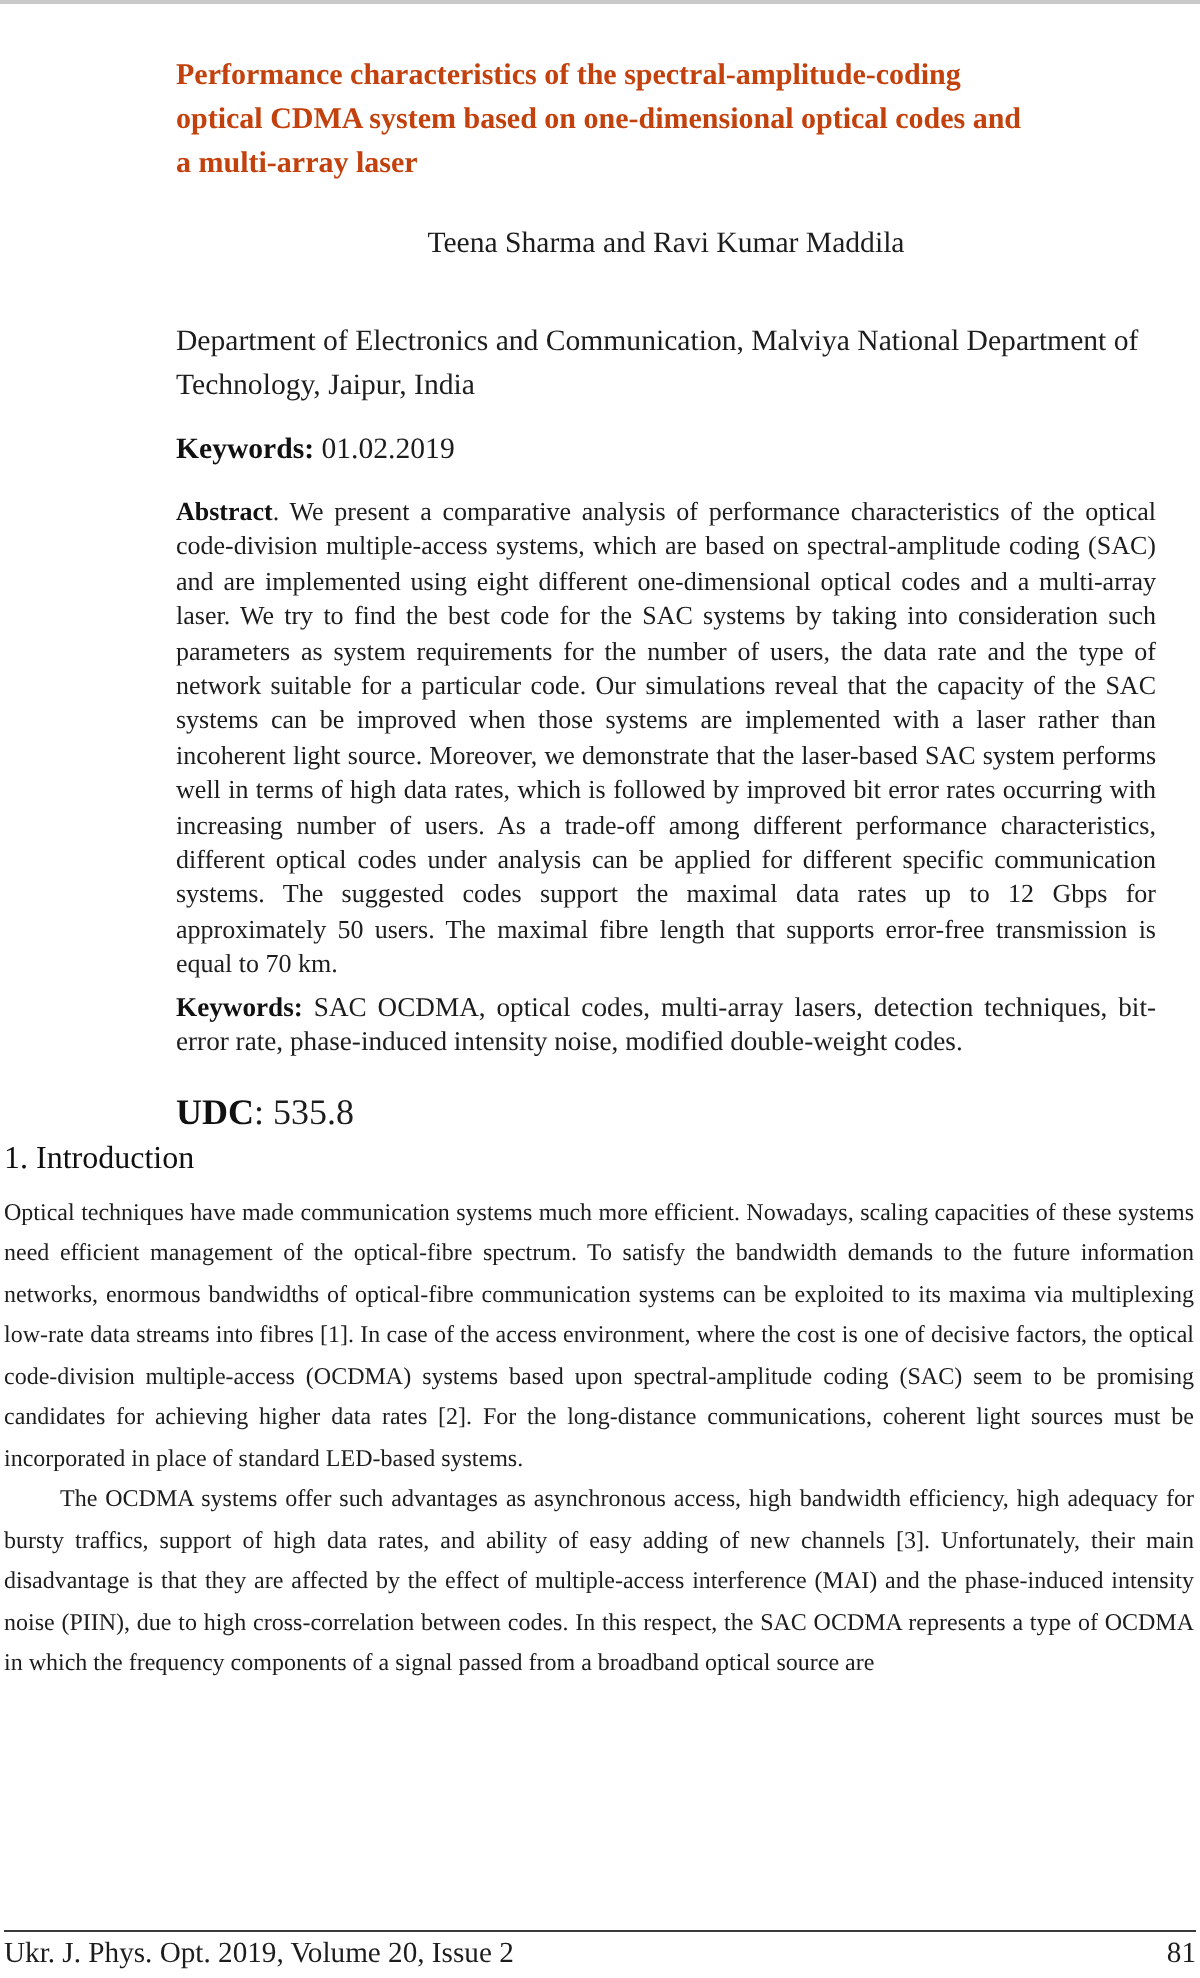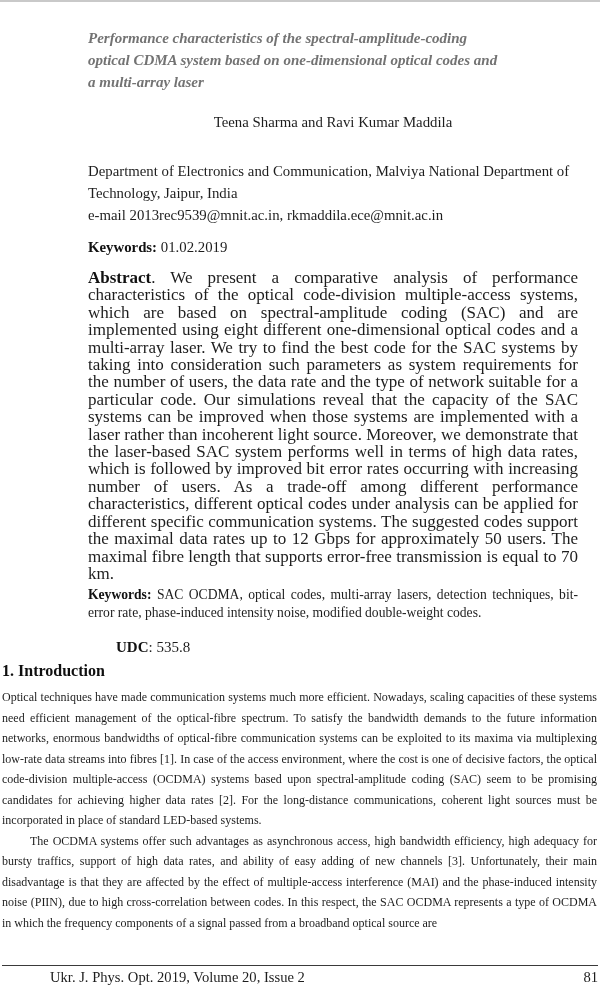--- a/index.html
+++ b/index.html
@@ -25,66 +25,64 @@
   
   .front {
     margin: 27px 20px 0 88px;
     width: 490px;
   }
   .title-line {
     font-weight: 700;
     font-size: 15px;
     line-height: 22px;
     white-space: nowrap;
-    color: #737373;
-    font-style: italic;
+    color: #c2410c;
   }
   .authors {
     margin-top: 21px;
     font-size: 14.8px;
     line-height: 17px;
     text-align: center;
   }
   .affiliation {
     margin-top: 29px;
     font-size: 14.8px;
     line-height: 22px;
   }
   .received {
     margin-top: 13px;
     font-size: 14.8px;
     line-height: 17px;
   }
   .abstract {
     margin-top: 13px;
-    font-size: 17px;
+    font-size: 13px;
     line-height: 17.4px;
     text-align: justify;
   }
   .keywords {
     margin-top: 4px;
     font-size: 13.6px;
     line-height: 17.5px;
     text-align: justify;
   }
   .udc {
     margin-top: 18px;
-    font-size: 15px;
+    font-size: 18px;
     line-height: 17px;
-    margin-left: 28px;
   }
   b, strong { font-weight: 700; color: #111; }
   
   .main {
     margin: 5px 3px 0 2px;
   }
   .section-heading {
     font-size: 16px;
     line-height: 20px;
-    font-weight: 700;
+    font-weight: 400;
     color: #0f0f0f;
   }
   .body-par {
     margin-top: 6px;
     font-size: 12px;
     line-height: 20.5px;
     text-align: justify;
   }
   .body-par.indented {
     margin-top: 0;
@@ -103,41 +101,39 @@
     border-top: 1.5px solid #3a3a3a;
     height: 0;
   }
   .footer-row {
     display: flex;
     justify-content: space-between;
     align-items: flex-end;
     font-size: 14.6px;
     line-height: 20px;
     padding-top: 1px;
-    margin-left: 48px;
   }
 </style>
 </head>
 <body>
 
 <div class="page">
   <div class="top-edge"></div>
 
   <header class="front">
     <h1>
       <div class="title-line">Performance characteristics of the spectral-amplitude-coding</div>
       <div class="title-line">optical CDMA system based on one-dimensional optical codes and</div>
       <div class="title-line">a multi-array laser</div>
     </h1>
 
     <p class="authors">Teena Sharma and Ravi Kumar Maddila</p>
 
     <div class="affiliation">
       <div>Department of Electronics and Communication, Malviya National Department of Technology, Jaipur, India</div>
-      <div>e-mail 2013rec9539@mnit.ac.in, rkmaddila.ece@mnit.ac.in</div>
     </div>
 
     <p class="received">
       <strong>Keywords:</strong>
       <span>01.02.2019</span>
     </p>
 
     <p class="abstract"><strong>Abstract</strong><span>. We present a comparative analysis of performance characteristics of the optical code-division multiple-access systems, which are based on spectral-amplitude coding (SAC) and are implemented using eight different one-dimensional optical codes and a multi-array laser. We try to find the best code for the SAC systems by taking into consideration such parameters as system requirements for the number of users, the data rate and the type of network suitable for a particular code. Our simulations reveal that the capacity of the SAC systems can be improved when those systems are implemented with a laser rather than incoherent light source. Moreover, we demonstrate that the laser-based SAC system performs well in terms of high data rates, which is followed by improved bit error rates occurring with increasing number of users. As a trade-off among different performance characteristics, different optical codes under analysis can be applied for different specific communication systems. The suggested codes support the maximal data rates up to 12 Gbps for approximately 50 users. The maximal fibre length that supports error-free transmission is equal to 70 km.</span></p>
 
     <p class="keywords">

